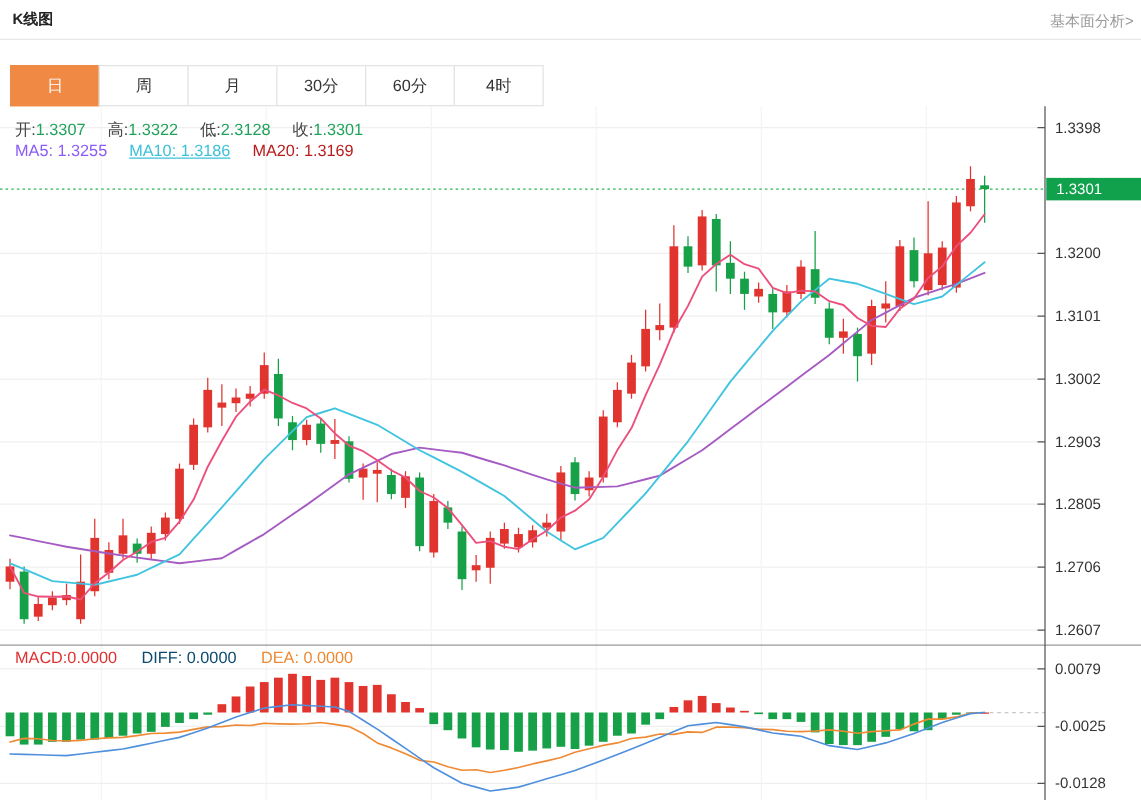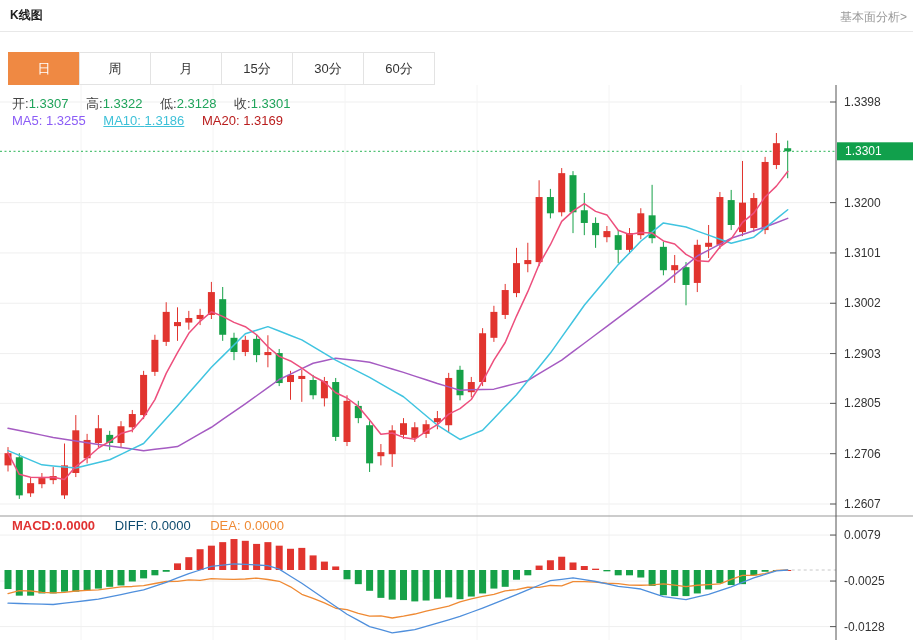--- a/index.html
+++ b/index.html
@@ -18,21 +18,21 @@
   .info-row{left:12px;font-size:13px;}
   .info-row1{top:95px;}
   .info-row2{top:113px;}
   .pair{margin-right:14px;text-align:right;}
   .lbl{color:#444;}
   .val-green{color:#1fa35a;}
   .ma5{color:#8b5cf6;}
   .ma10{color:#3ec1d8;text-decoration:underline;}
   .ma20{color:#b91c1c;}
   .macd-row{left:12px;top:518px;font-size:13px;}
-  .macd-red{color:#e03232;margin-right:16px;font-weight:bold;}
+  .macd-red{color:#e03232;margin-right:16px;}
   .macd-blue{color:#0c4a6e;margin-right:16px;}
   .macd-orange{color:#ef8a34;}
 </style>
 </head>
 <body>
 
 <svg id="chart-svg" width="913" height="640">
     <line x1="0" y1="102" x2="836" y2="102" stroke="#efefef" stroke-width="1"></line>
     <line x1="0" y1="202.6275600000002" x2="836" y2="202.6275600000002" stroke="#efefef" stroke-width="1"></line>
     <line x1="0" y1="252.9413400000003" x2="836" y2="252.9413400000003" stroke="#efefef" stroke-width="1"></line>
@@ -296,23 +296,23 @@
   </svg>
 
 <div class="overlay hdr-title">K线图</div>
 <div class="overlay hdr-link">基本面分析&gt;</div>
 <div class="hdr-divider"></div>
 
 <div class="overlay tabs">
   <div class="tab active">日</div>
   <div class="tab">周</div>
   <div class="tab">月</div>
-  <div class="tab">15分</div>
   <div class="tab">30分</div>
   <div class="tab">60分</div>
+  <div class="tab">4时</div>
 </div>
 
 <div class="overlay info-row info-row1">
   <span class="pair"><span class="lbl">开:</span><span class="val-green">1.3307</span></span>
   <span class="pair"><span class="lbl">高:</span><span class="val-green">1.3322</span></span>
   <span class="pair"><span class="lbl">低:</span><span class="val-green">2.3128</span></span>
   <span class="pair"><span class="lbl">收:</span><span class="val-green">1.3301</span></span>
 </div>
 
 <div class="overlay info-row info-row2">

